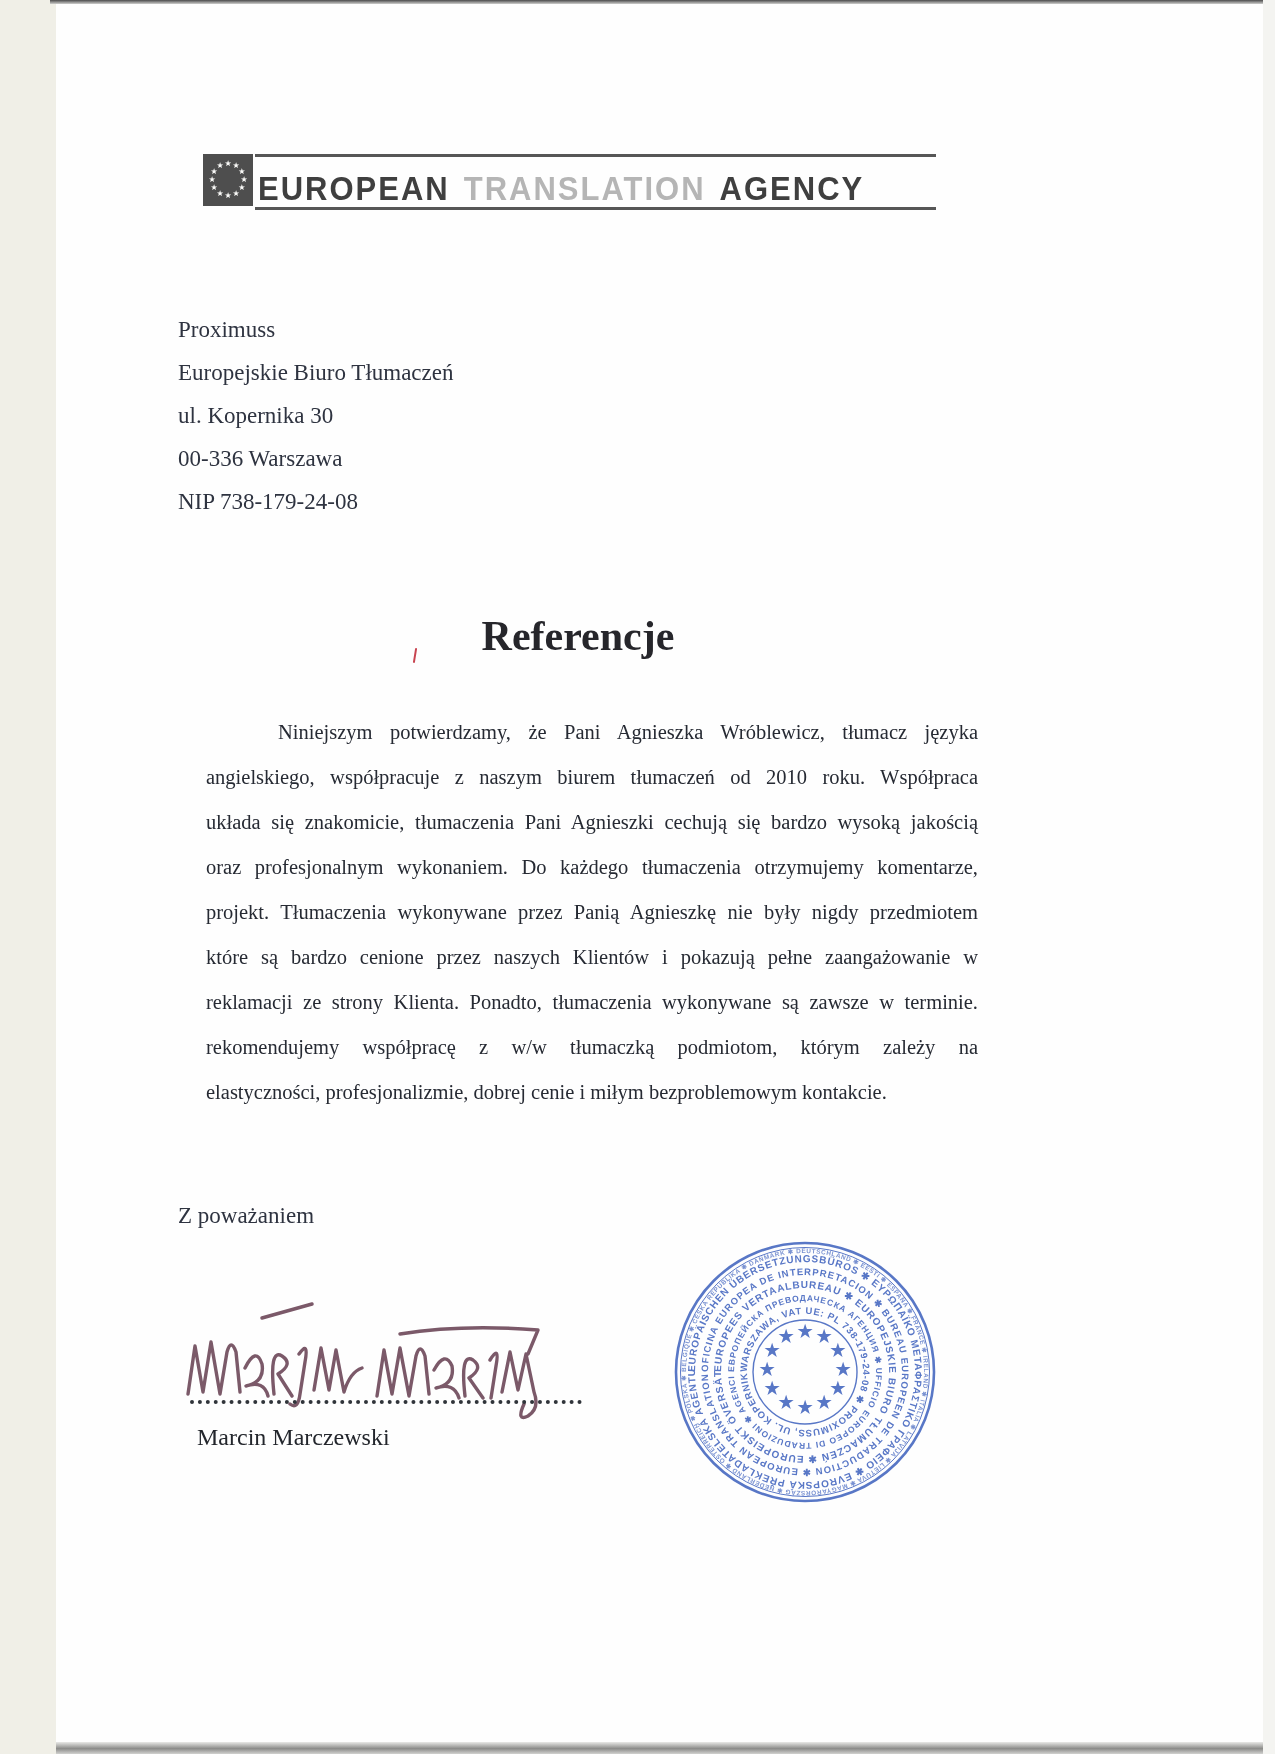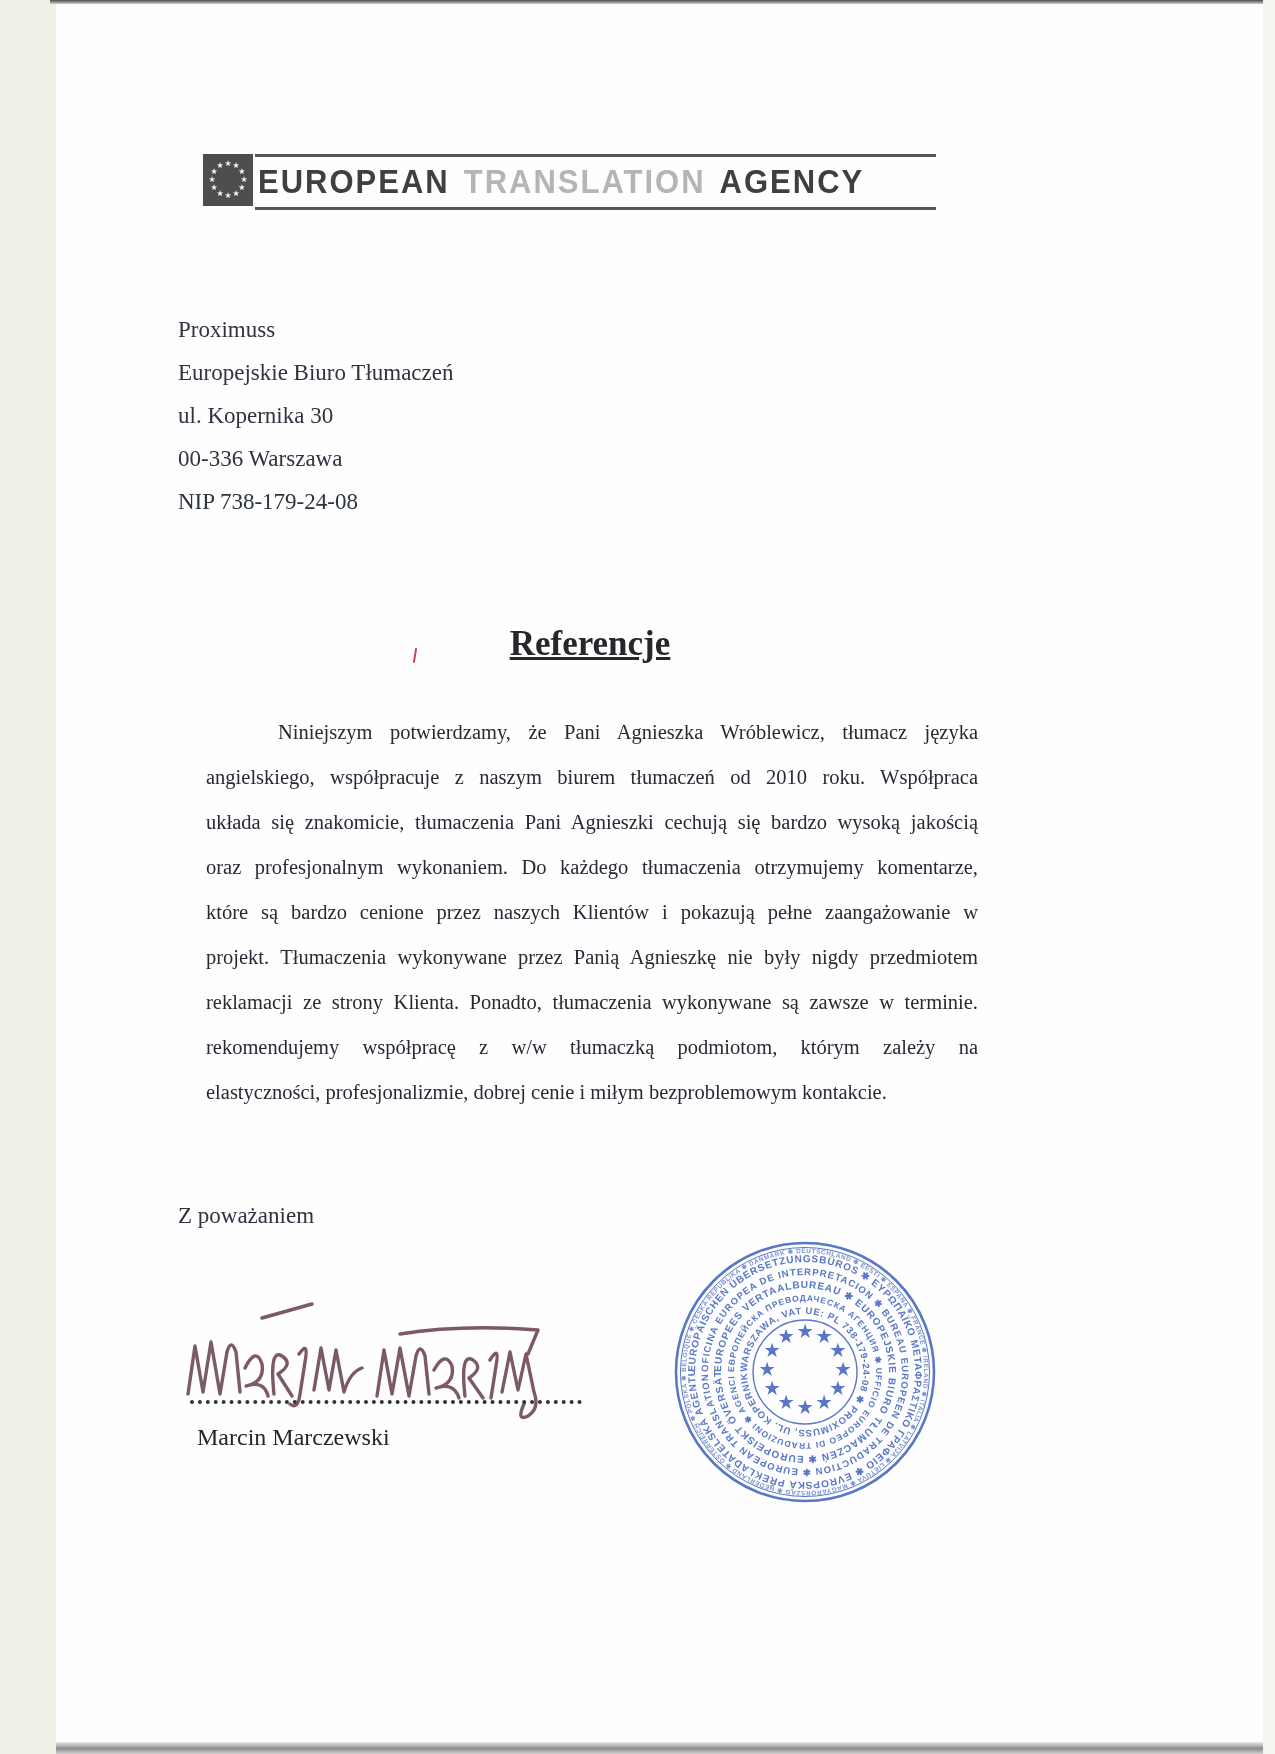--- a/index.html
+++ b/index.html
@@ -14,36 +14,36 @@
     background:linear-gradient(#4b4b4b,#cfcfcd);}
   .edge-bottom{position:absolute;left:56px;top:1742px;width:1219px;height:12px;
     background:linear-gradient(#e9e9e7,#8c8c8a 55%,#d2d2d0);}
   .edge-right{position:absolute;right:0;top:0;width:12px;height:1754px;background:#f4f4f1;}
 
   
   .letterhead{position:absolute;left:203px;top:154px;width:740px;height:52px;}
   .eu-flag{position:absolute;left:0;top:0;}
   .banner{position:absolute;left:52px;top:0;width:681px;height:50px;
     border-top:3px solid #565656;border-bottom:3px solid #565656;
-    display:flex;align-items:center;justify-content:flex-start;}
+    display:flex;align-items:flex-end;justify-content:flex-start;}
   .brand-words{display:flex;gap:14px;padding-left:3px;
     font-family:"Liberation Sans", sans-serif;font-weight:bold;
     font-size:31px;letter-spacing:2px;transform:scaleY(1.08);}
   .brand-word.dark{color:var(--brand-dark,#3f3f3f);}
   .brand-word.light{color:var(--brand-light,#b5b5b5);}
 
   .dateline{position:absolute;left:600px;top:203px;width:378px;text-align:right;
     font-size:22px;color:#1f2127;}
 
   .recipient{position:absolute;left:178px;top:308px;width:500px;}
   .recipient-line{height:43px;line-height:43px;font-size:23px;color:#2e3340;}
 
-  .title{position:absolute;left:178px;top:612px;width:800px;margin:12px;
-    text-align:center;font-size:35px;font-weight:bold;color:#26262b;
-    font-family:"Liberation Serif", serif;text-decoration:underline;}
+  .title{position:absolute;left:178px;top:612px;width:800px;margin:0;
+    text-align:center;font-size:42px;font-weight:bold;color:#26262b;
+    font-family:"Liberation Serif", serif;}
 
   .body{position:absolute;left:178px;top:710px;width:800px;}
   .body-line{height:45px;line-height:45px;font-size:20.5px;color:#262a33;
     text-align:justify;text-align-last:justify;white-space:normal;overflow:visible;margin-left:28px;}
   .body-line:first-child{padding-left:72px;}
   .body-line:last-child{text-align-last:left;}
 
   .red-tick{position:absolute;left:414px;top:648px;width:2px;height:15px;
     background:var(--red-ink,#c84450);transform:rotate(9deg);border-radius:1px;}
 
@@ -112,22 +112,22 @@
       <div class="recipient-line">NIP 738-179-24-08</div>
     </div>
 
   <h1 class="title">Referencje</h1>
 
   <div class="body">
       <div class="body-line">Niniejszym potwierdzamy, że Pani Agnieszka Wróblewicz, tłumacz języka</div>
       <div class="body-line">angielskiego, współpracuje z naszym biurem tłumaczeń od 2010 roku. Współpraca</div>
       <div class="body-line">układa się znakomicie, tłumaczenia Pani Agnieszki cechują się bardzo wysoką jakością</div>
       <div class="body-line">oraz profesjonalnym wykonaniem. Do każdego tłumaczenia otrzymujemy komentarze,</div>
+      <div class="body-line">projekt. Tłumaczenia wykonywane przez Panią Agnieszkę nie były nigdy przedmiotem</div>
       <div class="body-line">które są bardzo cenione przez naszych Klientów i pokazują pełne zaangażowanie w</div>
-      <div class="body-line">projekt. Tłumaczenia wykonywane przez Panią Agnieszkę nie były nigdy przedmiotem</div>
       <div class="body-line">reklamacji ze strony Klienta. Ponadto, tłumaczenia wykonywane są zawsze w terminie.</div>
       <div class="body-line">rekomendujemy współpracę z w/w tłumaczką podmiotom, którym zależy na</div>
       <div class="body-line">elastyczności, profesjonalizmie, dobrej cenie i miłym bezproblemowym kontakcie.</div>
     </div>
 
   <div class="red-tick"></div>
 
   <div class="valediction">Z poważaniem</div>
 
   <svg class="signature-svg" width="430" height="170" viewBox="0 0 430 170">

